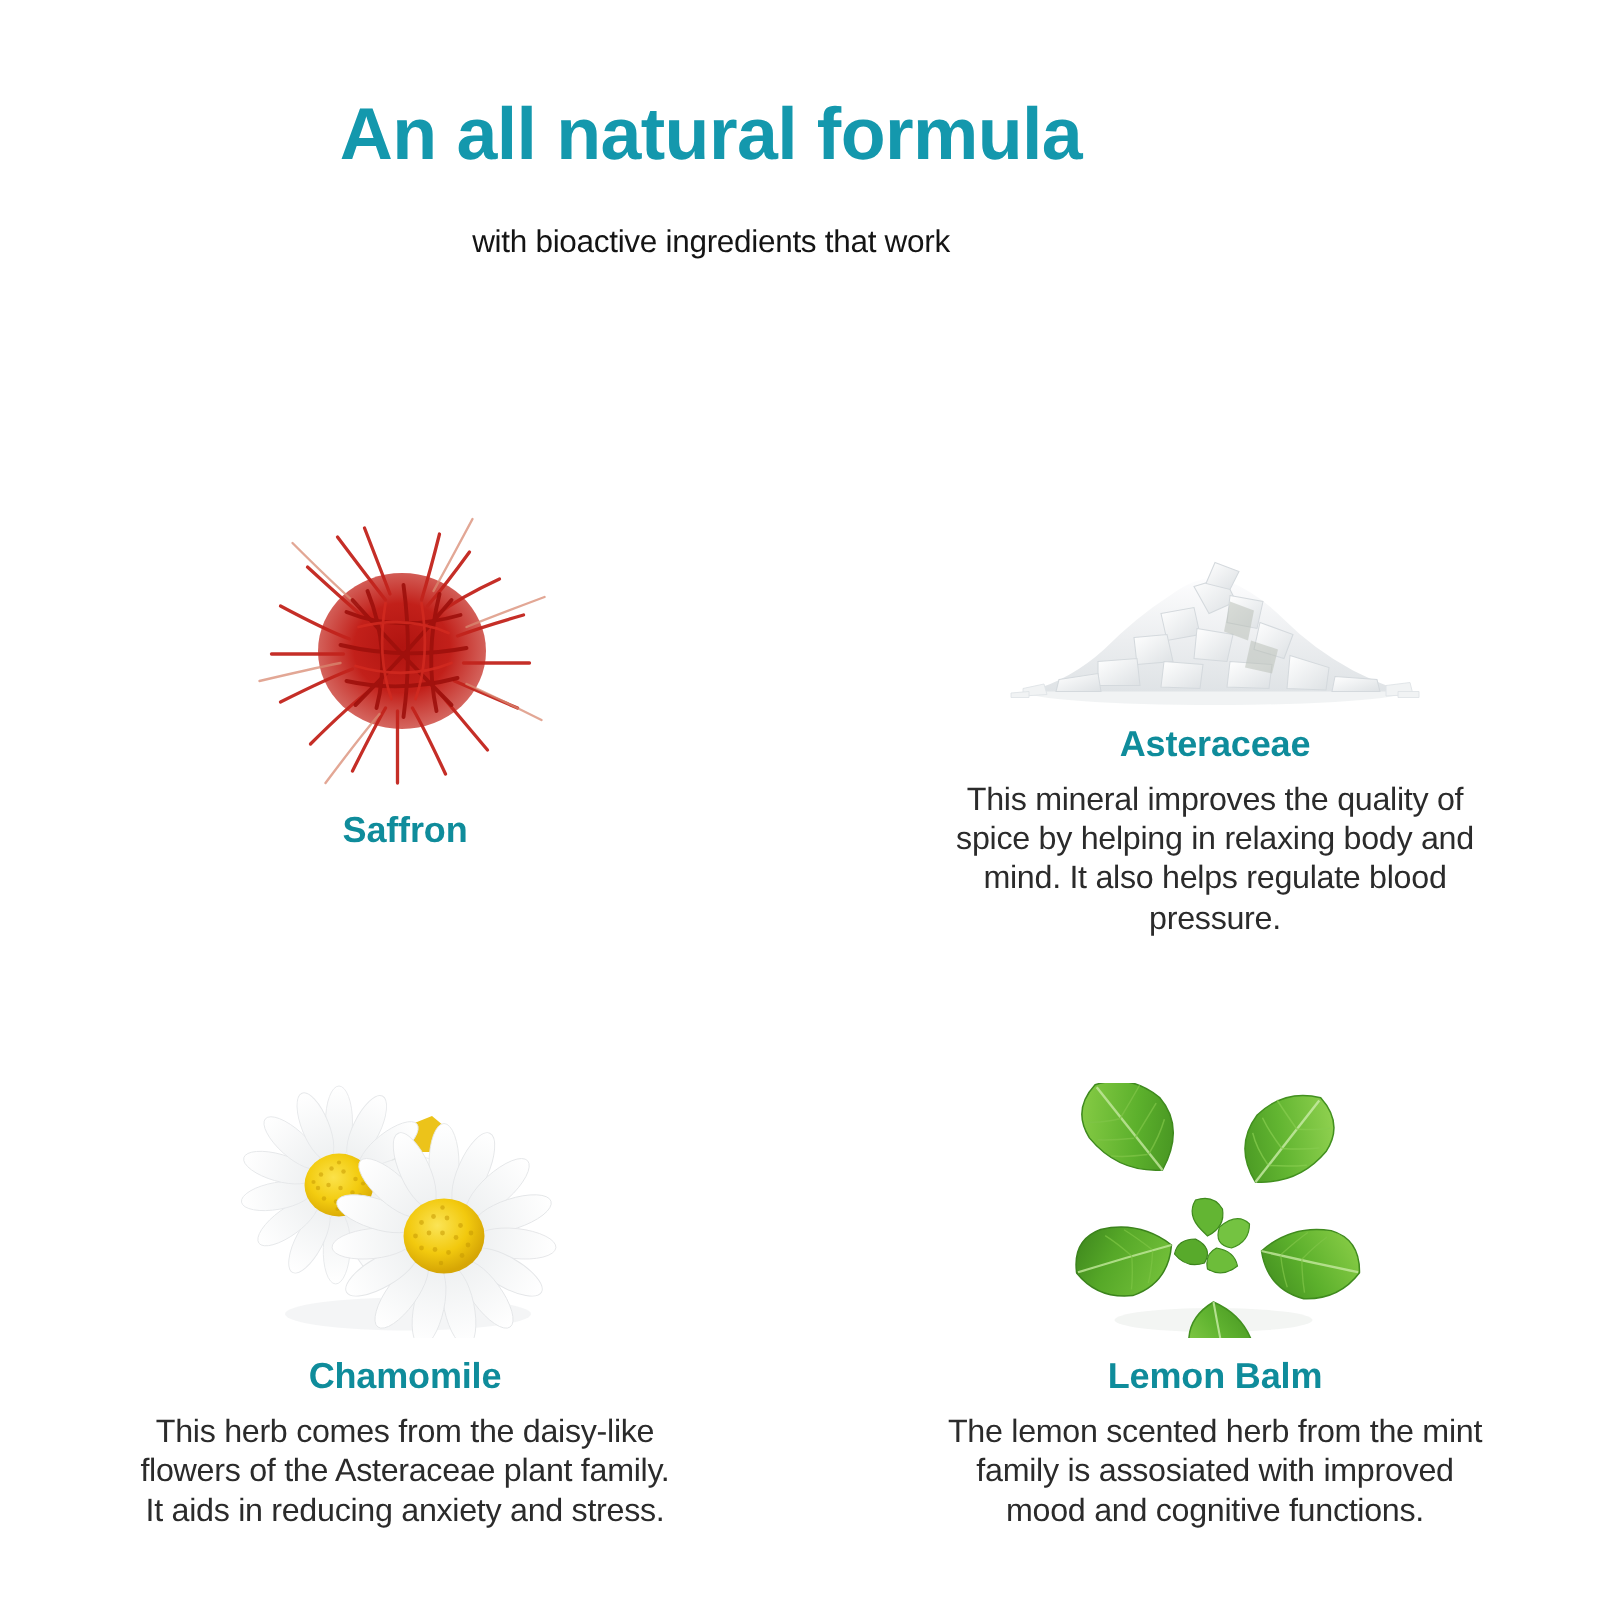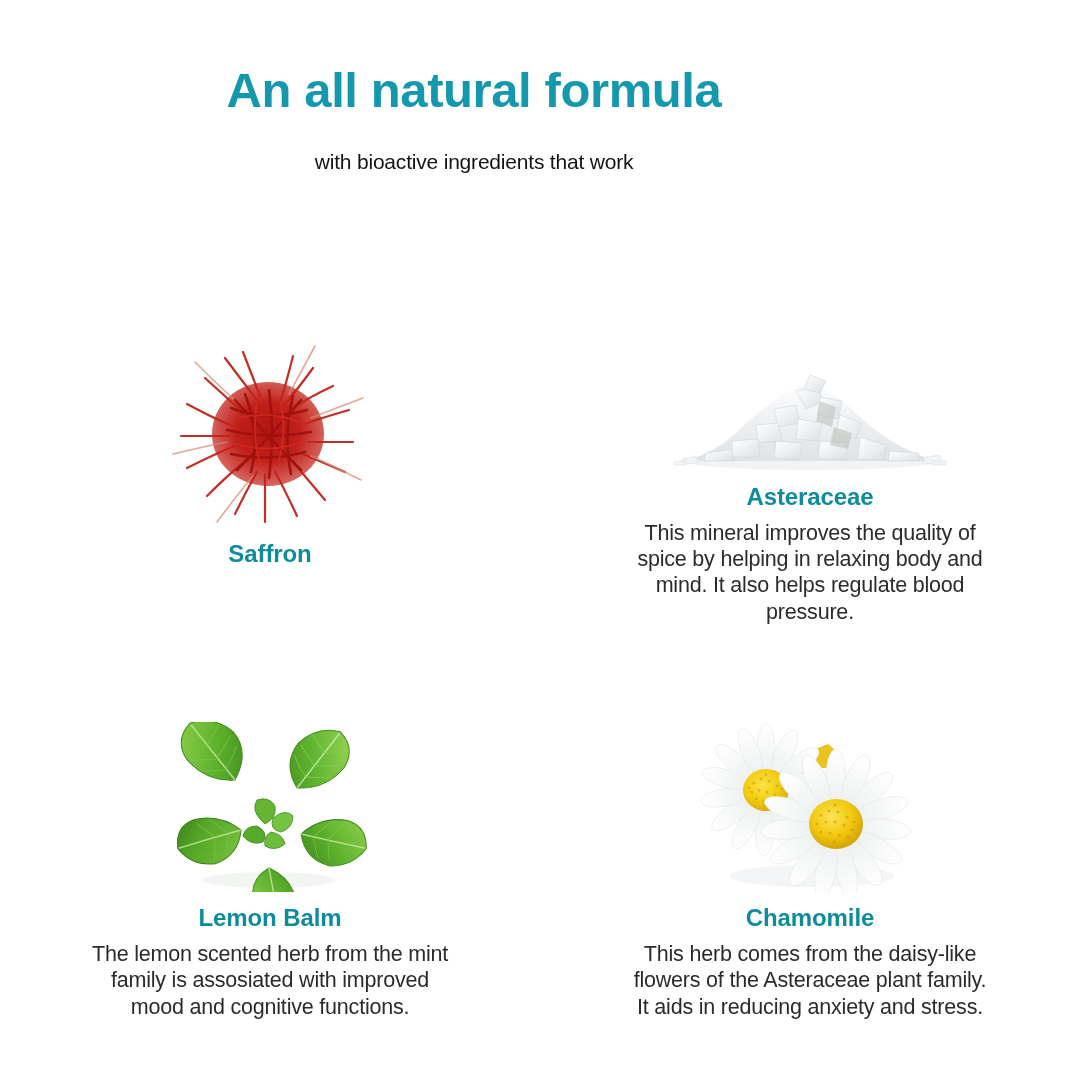--- a/index.html
+++ b/index.html
@@ -229,108 +229,20 @@
             <polygon points="254,96 270,94 272,102 254,103"></polygon>
             <polygon points="4,101 16,100 16,104 4,104"></polygon>
             <polygon points="262,100 276,100 276,104 262,104"></polygon>
           </g>
         </svg>
       </div>
       <div class="card-title">Asteraceae</div>
       <div class="card-desc">This mineral improves the quality of spice by helping in relaxing body and mind. It also helps regulate blood pressure.</div>
     </div>
 
-    <div class="card card--lemonbalm">
-      <div class="art-slot">
-        <svg width="210" height="170" viewBox="0 0 210 170">
-          <defs>
-            <linearGradient id="lfA" x1="0" y1="0" x2="1" y2="1">
-              <stop offset="0%" stop-color="#8fd14a"></stop>
-              <stop offset="55%" stop-color="#5cb02c"></stop>
-              <stop offset="100%" stop-color="#3f8a1e"></stop>
-            </linearGradient>
-            <linearGradient id="lfB" x1="1" y1="0" x2="0" y2="1">
-              <stop offset="0%" stop-color="#9bd857"></stop>
-              <stop offset="55%" stop-color="#62b531"></stop>
-              <stop offset="100%" stop-color="#42901f"></stop>
-            </linearGradient>
-            <linearGradient id="lfC" x1="0" y1="1" x2="1" y2="0">
-              <stop offset="0%" stop-color="#7ac63e"></stop>
-              <stop offset="60%" stop-color="#56a828"></stop>
-              <stop offset="100%" stop-color="#3b831c"></stop>
-            </linearGradient>
-          </defs>
-
-          <ellipse cx="104" cy="158" rx="66" ry="8" fill="#f1f3f1" opacity="0.85"></ellipse>
-
-          <g transform="translate(70,58) rotate(-32)">
-            <path d="M0 0 Q-26 -14 -30 -44 Q-30 -66 -8 -72 Q16 -66 24 -42 Q28 -16 0 0 Z" fill="url(#lfA)" stroke="#3f8a1e" stroke-width="1"></path>
-            <path d="M0 0 Q-4 -36 -8 -70" stroke="#c6e9a0" stroke-width="1.6" fill="none" opacity="0.8"></path>
-            <g stroke="#7fc447" stroke-width="1" fill="none" opacity="0.75">
-              <path d="M-3 -14 Q-16 -20 -24 -26"></path>
-                <path d="M-2 -14 Q10 -20 19 -28"></path>
-              <path d="M-5 -28 Q-17 -34 -26 -40"></path>
-                <path d="M-4 -28 Q8 -34 20 -40"></path>
-              <path d="M-6 -44 Q-18 -48 -26 -54"></path>
-                <path d="M-6 -44 Q6 -50 17 -56"></path>
-            </g>
-          </g>
-
-          <g transform="translate(132,66) rotate(28)">
-            <path d="M0 0 Q26 -12 32 -40 Q34 -62 12 -70 Q-12 -64 -20 -40 Q-24 -14 0 0 Z" fill="url(#lfB)" stroke="#42901f" stroke-width="1"></path>
-            <path d="M0 0 Q6 -34 12 -68" stroke="#cbeca9" stroke-width="1.6" fill="none" opacity="0.8"></path>
-            <g stroke="#86cc4e" stroke-width="1" fill="none" opacity="0.75">
-              <path d="M3 -14 Q16 -20 25 -26"></path>
-                <path d="M2 -14 Q-10 -20 -17 -28"></path>
-              <path d="M5 -28 Q18 -34 27 -40"></path>
-                <path d="M5 -28 Q-8 -34 -16 -40"></path>
-              <path d="M8 -44 Q20 -50 27 -55"></path>
-                <path d="M8 -44 Q-4 -50 -13 -55"></path>
-            </g>
-          </g>
-
-          <g transform="translate(76,108) rotate(-116)">
-            <path d="M0 0 Q24 -12 30 -38 Q32 -58 11 -65 Q-11 -60 -19 -38 Q-22 -13 0 0 Z" fill="url(#lfC)" stroke="#3b831c" stroke-width="1"></path>
-            <path d="M0 0 Q6 -32 11 -64" stroke="#c3e89c" stroke-width="1.5" fill="none" opacity="0.8"></path>
-            <g stroke="#7cc443" stroke-width="0.9" fill="none" opacity="0.75">
-              <path d="M3 -13 Q15 -19 23 -24"></path>
-                <path d="M2 -13 Q-9 -19 -16 -25"></path>
-              <path d="M5 -27 Q17 -32 25 -37"></path>
-                <path d="M5 -27 Q-7 -32 -15 -37"></path>
-            </g>
-          </g>
-
-          <g transform="translate(136,112) rotate(112)">
-            <path d="M0 0 Q-24 -12 -30 -38 Q-32 -58 -11 -66 Q11 -60 19 -38 Q22 -13 0 0 Z" fill="url(#lfA)" stroke="#3f8a1e" stroke-width="1"></path>
-            <path d="M0 0 Q-5 -32 -11 -65" stroke="#c6e9a0" stroke-width="1.5" fill="none" opacity="0.8"></path>
-            <g stroke="#7fc447" stroke-width="0.9" fill="none" opacity="0.75">
-              <path d="M-3 -13 Q-15 -19 -23 -24"></path>
-                <path d="M-2 -13 Q9 -19 16 -25"></path>
-              <path d="M-5 -27 Q-17 -32 -25 -37"></path>
-                <path d="M-5 -27 Q7 -32 15 -37"></path>
-            </g>
-          </g>
-
-          <g transform="translate(104,146) rotate(178)">
-            <path d="M0 0 Q-21 -10 -26 -32 Q-28 -50 -9 -57 Q10 -52 17 -32 Q20 -11 0 0 Z" fill="url(#lfB)" stroke="#42901f" stroke-width="1"></path>
-            <path d="M0 0 Q-4 -28 -9 -56" stroke="#cbeca9" stroke-width="1.4" fill="none" opacity="0.8"></path>
-          </g>
-
-          <g>
-            <path d="M96 98 Q86 88 92 78 Q104 74 110 84 Q112 96 100 102 Z" fill="#63b533" stroke="#3f8a1e" stroke-width="0.8"></path>
-            <path d="M108 96 Q120 86 128 94 Q128 106 116 110 Q104 108 108 96 Z" fill="#74c341" stroke="#42901f" stroke-width="0.8"></path>
-            <path d="M92 104 Q80 104 78 114 Q86 124 98 120 Q104 110 92 104 Z" fill="#58aa2b" stroke="#3b831c" stroke-width="0.8"></path>
-            <path d="M106 110 Q118 112 120 122 Q110 130 100 124 Q98 114 106 110 Z" fill="#6dbd3a" stroke="#3f8a1e" stroke-width="0.8"></path>
-          </g>
-        </svg>
-      </div>
-      <div class="card-title">Lemon Balm</div>
-      <div class="card-desc">The lemon scented herb from the mint family is assosiated with improved mood and cognitive functions.</div>
-    </div>
-
     <div class="card card--chamomile">
       <div class="art-slot">
         <svg width="220" height="176" viewBox="0 0 220 176">
           <defs>
             <radialGradient id="diskA" cx="42%" cy="38%" r="62%">
               <stop offset="0%" stop-color="#fbe24a"></stop>
               <stop offset="60%" stop-color="#f3cc10"></stop>
               <stop offset="100%" stop-color="#dcad06"></stop>
             </radialGradient>
             <radialGradient id="diskB" cx="42%" cy="36%" r="62%">
@@ -427,14 +339,102 @@
               <circle cx="-2" cy="18" r="1.5"></circle>
                 <circle cx="-1" cy="-19" r="1.5"></circle>
             </g>
           </g>
         </svg>
       </div>
       <div class="card-title">Chamomile</div>
       <div class="card-desc">This herb comes from the daisy-like flowers of the Asteraceae plant family. It aids in reducing anxiety and stress.</div>
     </div>
 
+    <div class="card card--lemonbalm">
+      <div class="art-slot">
+        <svg width="210" height="170" viewBox="0 0 210 170">
+          <defs>
+            <linearGradient id="lfA" x1="0" y1="0" x2="1" y2="1">
+              <stop offset="0%" stop-color="#8fd14a"></stop>
+              <stop offset="55%" stop-color="#5cb02c"></stop>
+              <stop offset="100%" stop-color="#3f8a1e"></stop>
+            </linearGradient>
+            <linearGradient id="lfB" x1="1" y1="0" x2="0" y2="1">
+              <stop offset="0%" stop-color="#9bd857"></stop>
+              <stop offset="55%" stop-color="#62b531"></stop>
+              <stop offset="100%" stop-color="#42901f"></stop>
+            </linearGradient>
+            <linearGradient id="lfC" x1="0" y1="1" x2="1" y2="0">
+              <stop offset="0%" stop-color="#7ac63e"></stop>
+              <stop offset="60%" stop-color="#56a828"></stop>
+              <stop offset="100%" stop-color="#3b831c"></stop>
+            </linearGradient>
+          </defs>
+
+          <ellipse cx="104" cy="158" rx="66" ry="8" fill="#f1f3f1" opacity="0.85"></ellipse>
+
+          <g transform="translate(70,58) rotate(-32)">
+            <path d="M0 0 Q-26 -14 -30 -44 Q-30 -66 -8 -72 Q16 -66 24 -42 Q28 -16 0 0 Z" fill="url(#lfA)" stroke="#3f8a1e" stroke-width="1"></path>
+            <path d="M0 0 Q-4 -36 -8 -70" stroke="#c6e9a0" stroke-width="1.6" fill="none" opacity="0.8"></path>
+            <g stroke="#7fc447" stroke-width="1" fill="none" opacity="0.75">
+              <path d="M-3 -14 Q-16 -20 -24 -26"></path>
+                <path d="M-2 -14 Q10 -20 19 -28"></path>
+              <path d="M-5 -28 Q-17 -34 -26 -40"></path>
+                <path d="M-4 -28 Q8 -34 20 -40"></path>
+              <path d="M-6 -44 Q-18 -48 -26 -54"></path>
+                <path d="M-6 -44 Q6 -50 17 -56"></path>
+            </g>
+          </g>
+
+          <g transform="translate(132,66) rotate(28)">
+            <path d="M0 0 Q26 -12 32 -40 Q34 -62 12 -70 Q-12 -64 -20 -40 Q-24 -14 0 0 Z" fill="url(#lfB)" stroke="#42901f" stroke-width="1"></path>
+            <path d="M0 0 Q6 -34 12 -68" stroke="#cbeca9" stroke-width="1.6" fill="none" opacity="0.8"></path>
+            <g stroke="#86cc4e" stroke-width="1" fill="none" opacity="0.75">
+              <path d="M3 -14 Q16 -20 25 -26"></path>
+                <path d="M2 -14 Q-10 -20 -17 -28"></path>
+              <path d="M5 -28 Q18 -34 27 -40"></path>
+                <path d="M5 -28 Q-8 -34 -16 -40"></path>
+              <path d="M8 -44 Q20 -50 27 -55"></path>
+                <path d="M8 -44 Q-4 -50 -13 -55"></path>
+            </g>
+          </g>
+
+          <g transform="translate(76,108) rotate(-116)">
+            <path d="M0 0 Q24 -12 30 -38 Q32 -58 11 -65 Q-11 -60 -19 -38 Q-22 -13 0 0 Z" fill="url(#lfC)" stroke="#3b831c" stroke-width="1"></path>
+            <path d="M0 0 Q6 -32 11 -64" stroke="#c3e89c" stroke-width="1.5" fill="none" opacity="0.8"></path>
+            <g stroke="#7cc443" stroke-width="0.9" fill="none" opacity="0.75">
+              <path d="M3 -13 Q15 -19 23 -24"></path>
+                <path d="M2 -13 Q-9 -19 -16 -25"></path>
+              <path d="M5 -27 Q17 -32 25 -37"></path>
+                <path d="M5 -27 Q-7 -32 -15 -37"></path>
+            </g>
+          </g>
+
+          <g transform="translate(136,112) rotate(112)">
+            <path d="M0 0 Q-24 -12 -30 -38 Q-32 -58 -11 -66 Q11 -60 19 -38 Q22 -13 0 0 Z" fill="url(#lfA)" stroke="#3f8a1e" stroke-width="1"></path>
+            <path d="M0 0 Q-5 -32 -11 -65" stroke="#c6e9a0" stroke-width="1.5" fill="none" opacity="0.8"></path>
+            <g stroke="#7fc447" stroke-width="0.9" fill="none" opacity="0.75">
+              <path d="M-3 -13 Q-15 -19 -23 -24"></path>
+                <path d="M-2 -13 Q9 -19 16 -25"></path>
+              <path d="M-5 -27 Q-17 -32 -25 -37"></path>
+                <path d="M-5 -27 Q7 -32 15 -37"></path>
+            </g>
+          </g>
+
+          <g transform="translate(104,146) rotate(178)">
+            <path d="M0 0 Q-21 -10 -26 -32 Q-28 -50 -9 -57 Q10 -52 17 -32 Q20 -11 0 0 Z" fill="url(#lfB)" stroke="#42901f" stroke-width="1"></path>
+            <path d="M0 0 Q-4 -28 -9 -56" stroke="#cbeca9" stroke-width="1.4" fill="none" opacity="0.8"></path>
+          </g>
+
+          <g>
+            <path d="M96 98 Q86 88 92 78 Q104 74 110 84 Q112 96 100 102 Z" fill="#63b533" stroke="#3f8a1e" stroke-width="0.8"></path>
+            <path d="M108 96 Q120 86 128 94 Q128 106 116 110 Q104 108 108 96 Z" fill="#74c341" stroke="#42901f" stroke-width="0.8"></path>
+            <path d="M92 104 Q80 104 78 114 Q86 124 98 120 Q104 110 92 104 Z" fill="#58aa2b" stroke="#3b831c" stroke-width="0.8"></path>
+            <path d="M106 110 Q118 112 120 122 Q110 130 100 124 Q98 114 106 110 Z" fill="#6dbd3a" stroke="#3f8a1e" stroke-width="0.8"></path>
+          </g>
+        </svg>
+      </div>
+      <div class="card-title">Lemon Balm</div>
+      <div class="card-desc">The lemon scented herb from the mint family is assosiated with improved mood and cognitive functions.</div>
+    </div>
+
   </div>
 </div>
 
 </body></html>

